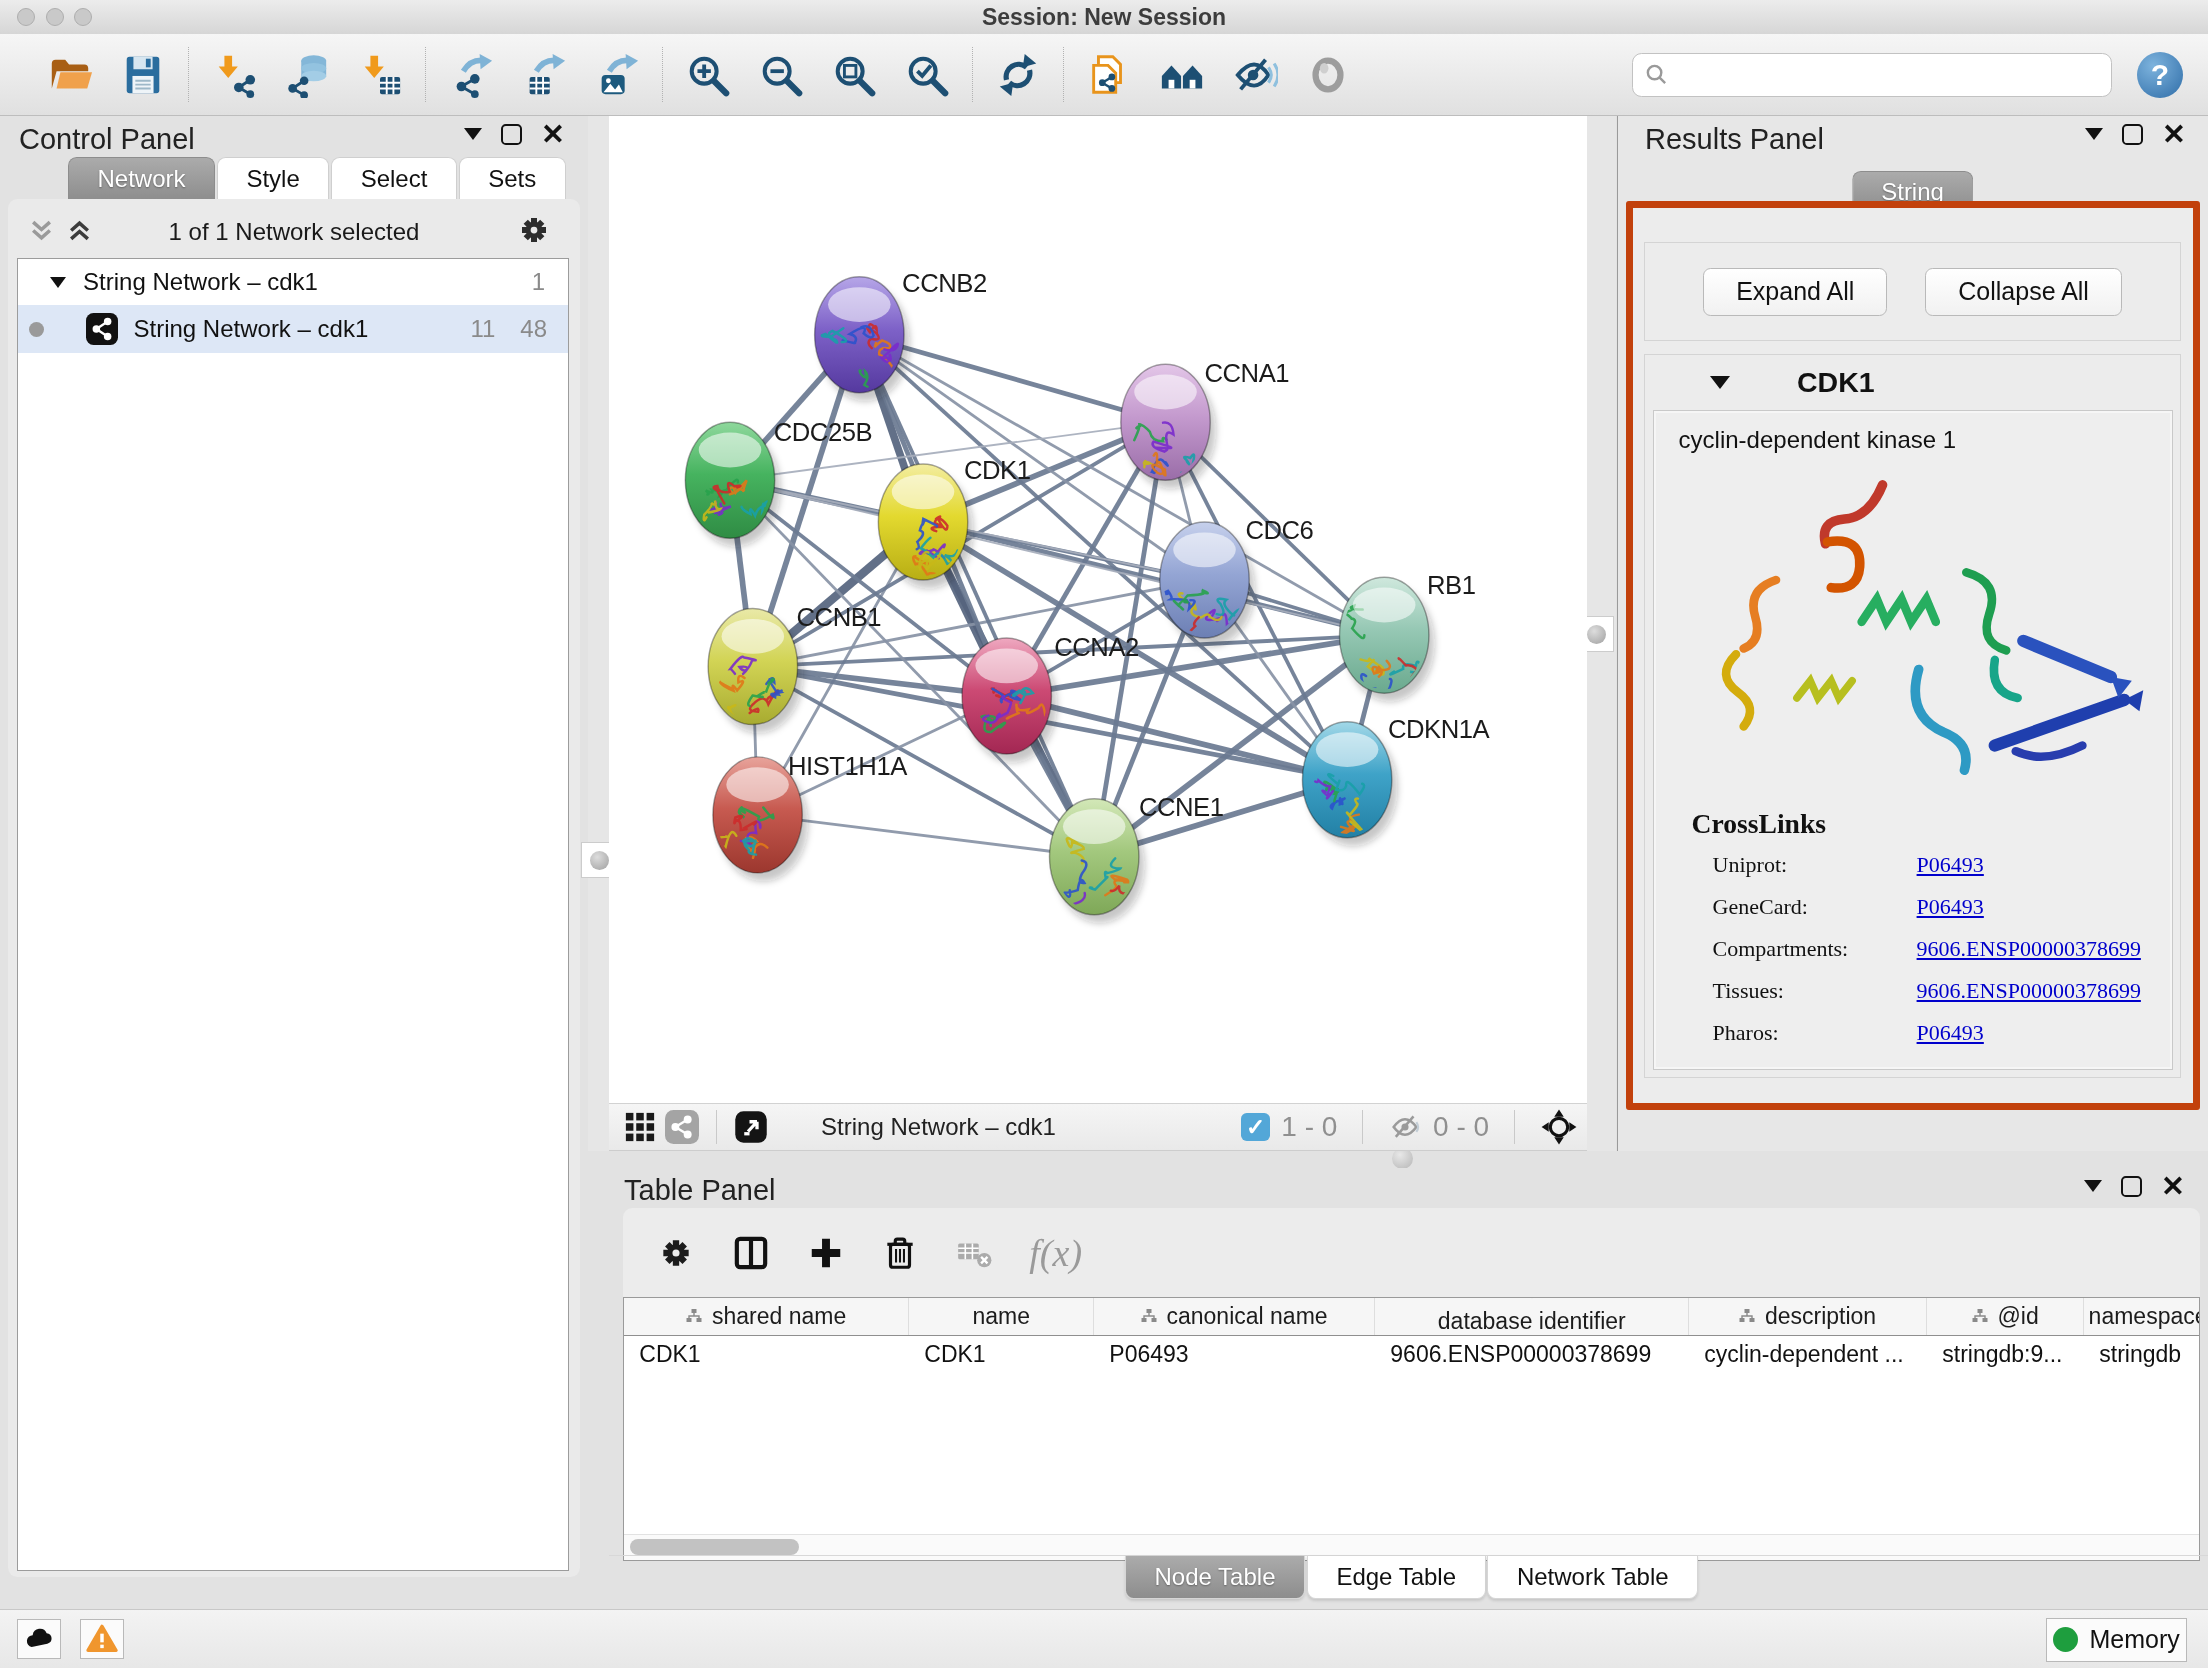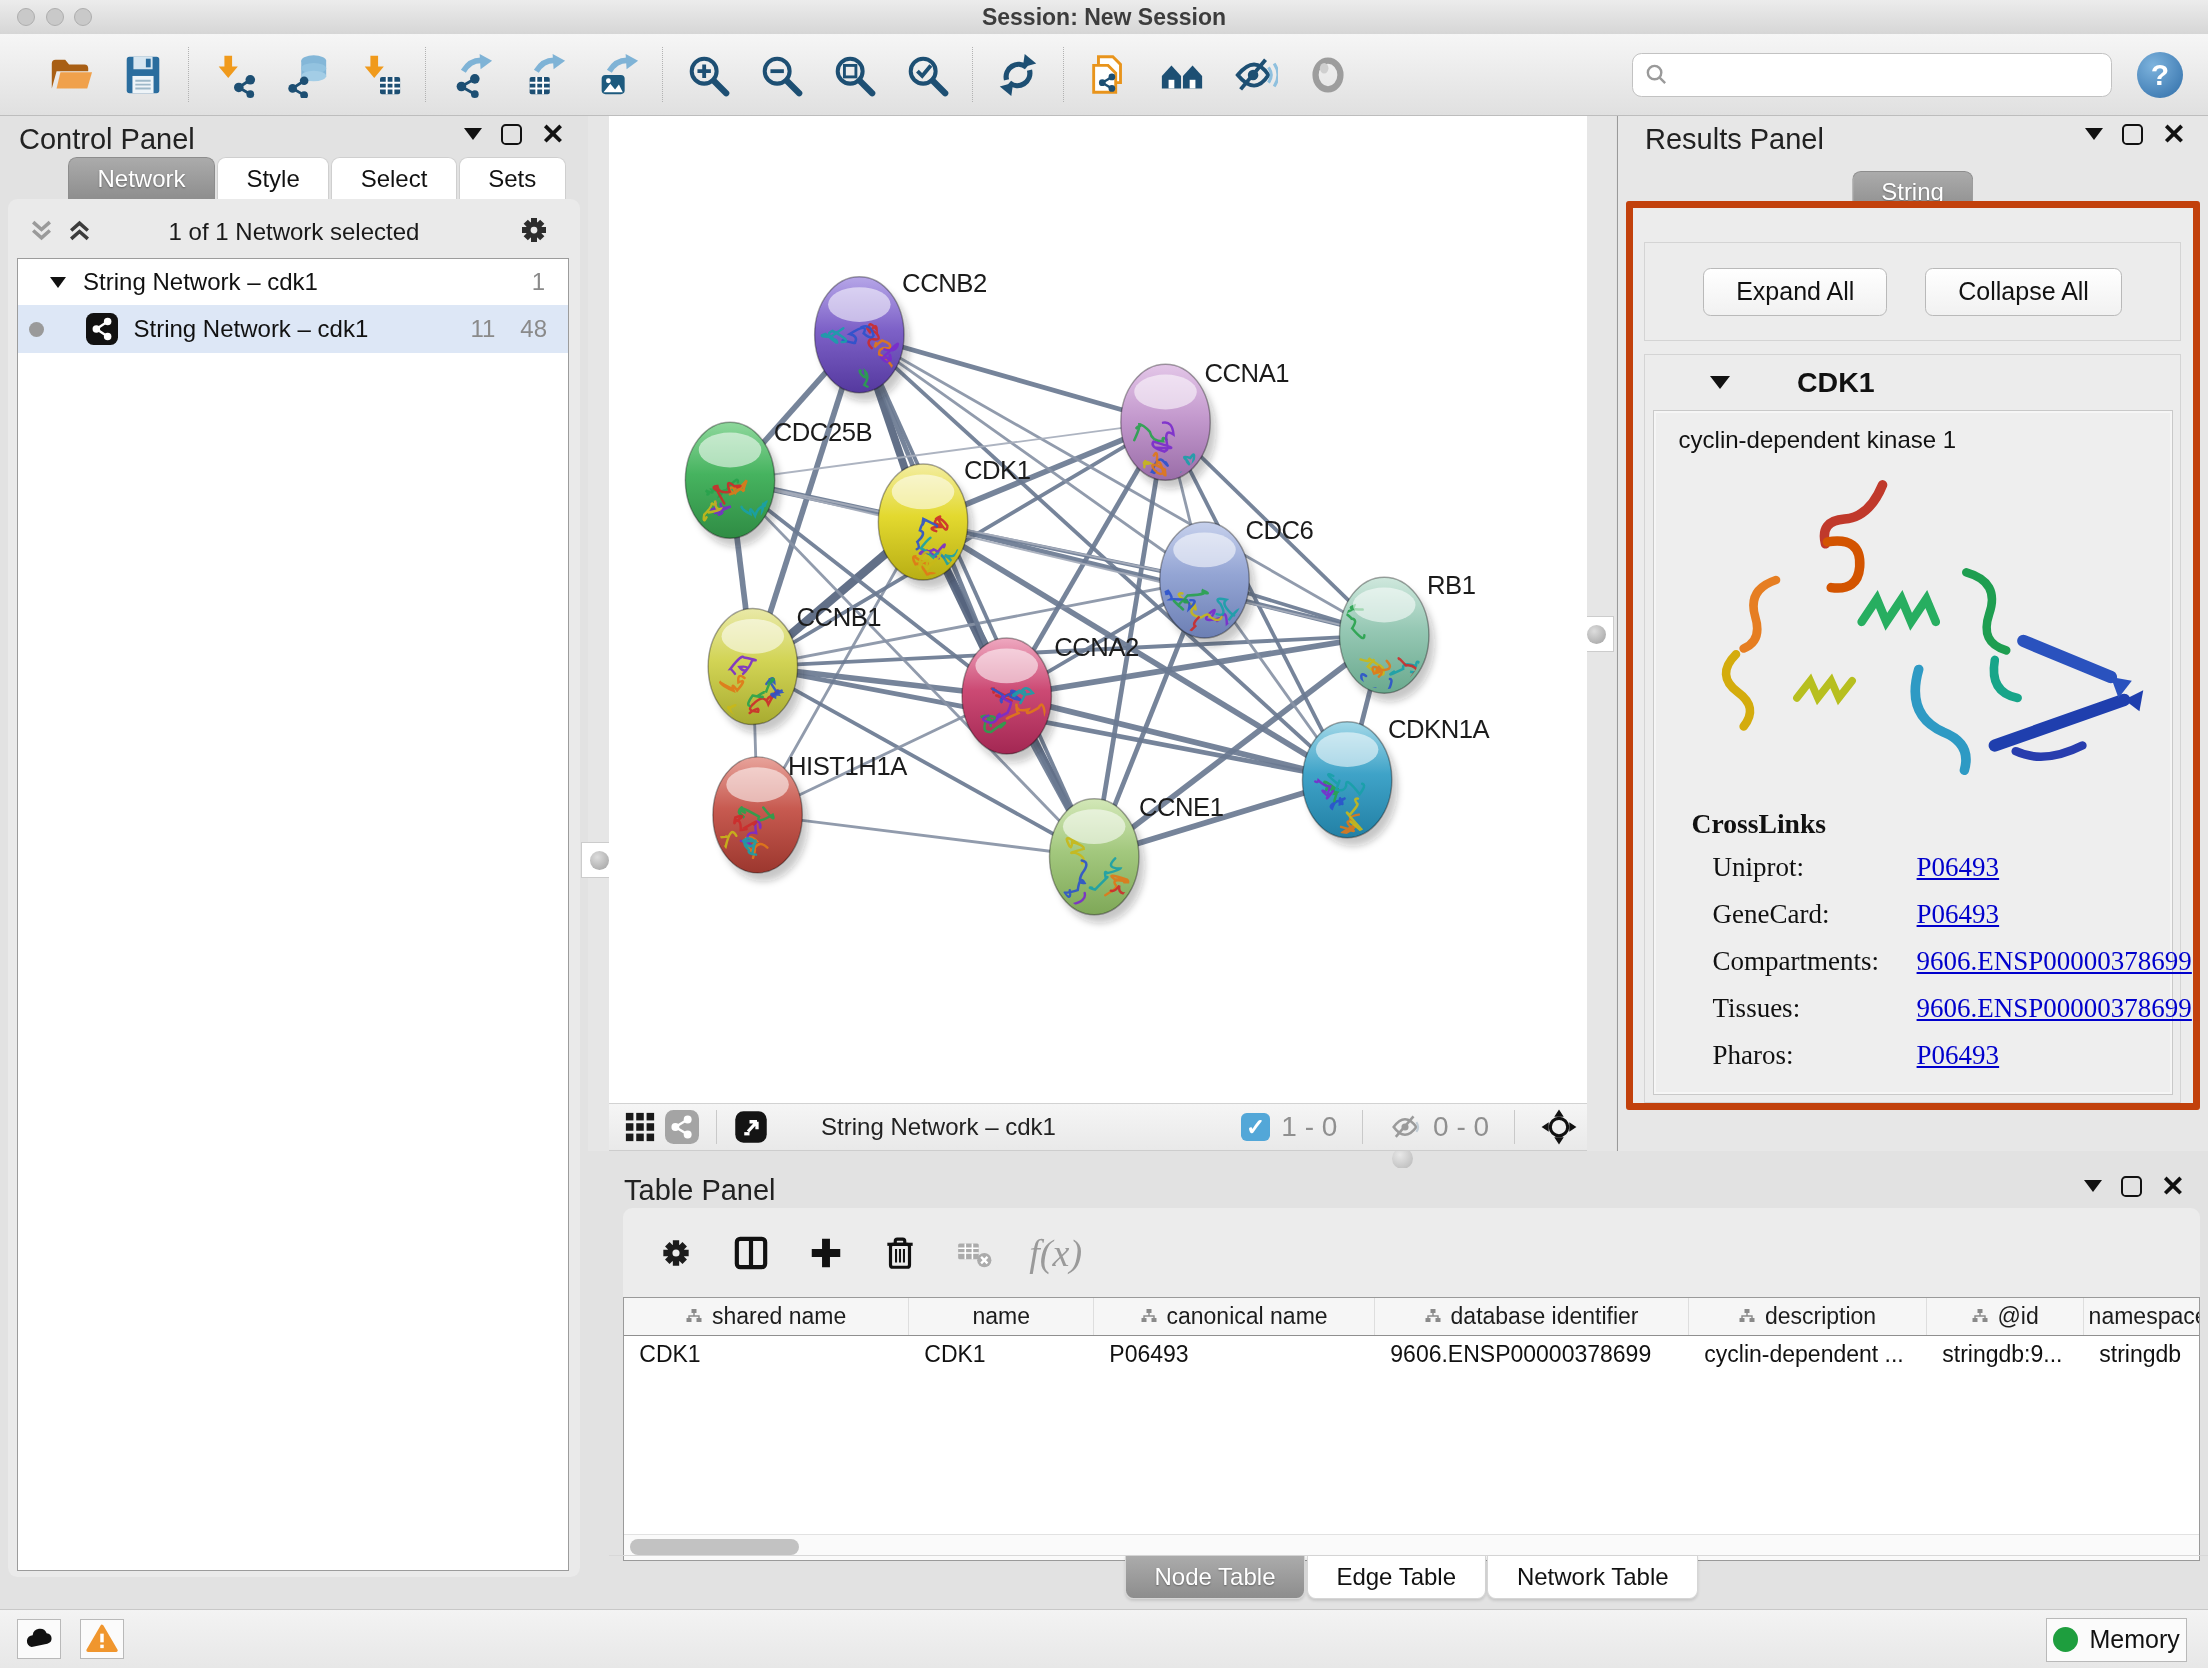--- a/index.html
+++ b/index.html
@@ -100,21 +100,21 @@
   .entry-header{height:55px;display:flex;align-items:center;}
   .entry-header .tri{width:0;height:0;border-left:10.5px solid transparent;border-right:10.5px solid transparent;
     border-top:13.3px solid #111;margin-left:65px;}
   .entry-gene{font-size:28.5px;font-weight:bold;color:#111;margin-left:67px;}
   .entry-body{margin:0 7.6px 7.6px;border:1px solid #c9c9c9;box-shadow:inset 0 0 0 1.9px #f6f6f6;background:#eeeeee;
     padding-bottom:23px;}
   .entry-desc{font-size:24px;color:#111;padding:15px 0 0 25px;}
   .entry-figure{display:flex;justify-content:center;margin-top:7.6px;}
   .crosslinks{font-family:"Liberation Serif",serif;margin:13.3px 0 0 38px;}
   .cl-title{font-size:27.6px;font-weight:bold;color:#111;margin-bottom:11.4px;}
-  .cl-grid{display:grid;grid-template-columns:204px auto;row-gap:16px;margin-left:21px;font-size:27px;color:#111;}
+  .cl-grid{display:grid;grid-template-columns:204px auto;row-gap:16px;margin-left:21px;font-size:22px;color:#111;}
   .cl-grid a{color:#0000cc;text-decoration:underline;}
 
   
   .table-panel{position:absolute;left:609px;top:1168px;right:0;height:441px;background:#e2e2e2;}
   .tp-header{position:absolute;left:0;top:0;right:0;height:38px;}
   .tp-header .panel-title{position:absolute;left:15px;top:5.7px;}
   .tp-toolrow{position:absolute;left:14.3px;right:7.6px;top:40px;height:89px;background:#ececec;
     border-radius:9.5px 9.5px 0 0;display:flex;align-items:center;gap:36px;padding-left:34px;box-sizing:border-box;}
   .fx{font-family:"Liberation Serif",serif;font-style:italic;font-size:38px;color:#9a9a9a;}
   .tp-table{position:absolute;left:14.3px;right:7.6px;top:129px;height:264px;background:#fff;
@@ -894,21 +894,21 @@
           </div>
           <div class="t-hcell" style="width: 281px;">
             <svg width="16" height="15" viewBox="0 0 16 15">
               <rect x="5.5" y="0" width="5" height="4" fill="#8a8a8a"></rect>
               <rect x="0.5" y="9" width="5" height="4" fill="#8a8a8a"></rect>
               <rect x="10.5" y="9" width="5" height="4" fill="#8a8a8a"></rect>
               <path d="M8 4 v3 M3 9 v-2 h10 v2" stroke="#8a8a8a" stroke-width="1.4" fill="none"></path>
             </svg>
             <span>canonical name</span>
           </div>
-          <div class="t-hcell" style="width: 314px;">
+          <div class="t-hcell" style="width: 314px; flex-direction: column;">
             <svg width="16" height="15" viewBox="0 0 16 15">
               <rect x="5.5" y="0" width="5" height="4" fill="#8a8a8a"></rect>
               <rect x="0.5" y="9" width="5" height="4" fill="#8a8a8a"></rect>
               <rect x="10.5" y="9" width="5" height="4" fill="#8a8a8a"></rect>
               <path d="M8 4 v3 M3 9 v-2 h10 v2" stroke="#8a8a8a" stroke-width="1.4" fill="none"></path>
             </svg>
             <span>database identifier</span>
           </div>
           <div class="t-hcell" style="width: 238px;">
             <svg width="16" height="15" viewBox="0 0 16 15">

